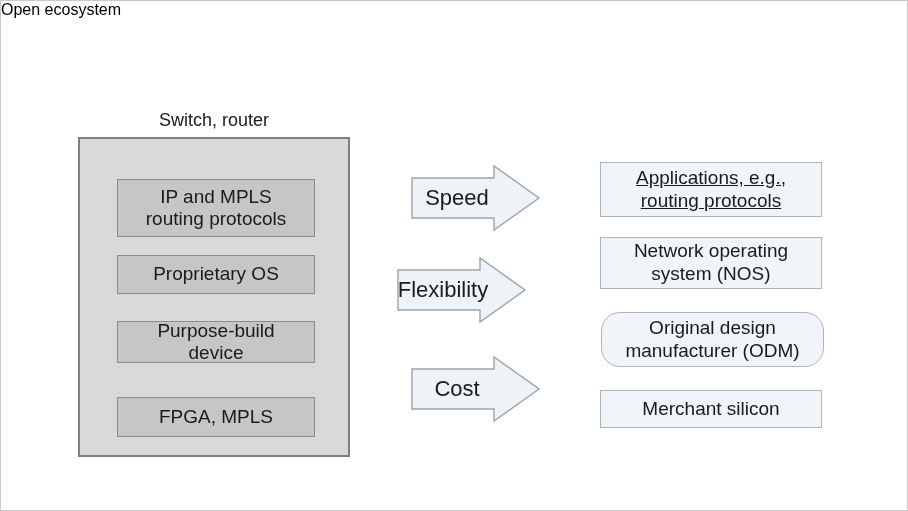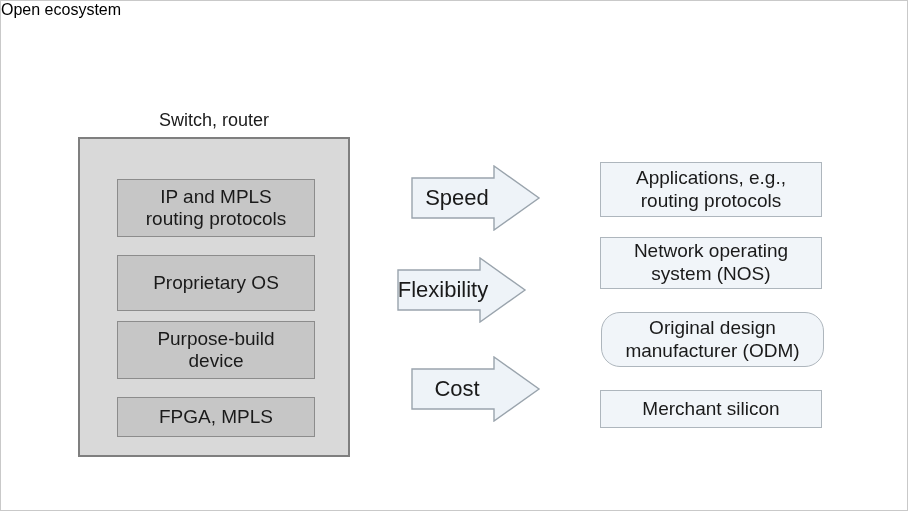--- a/index.html
+++ b/index.html
@@ -56,22 +56,22 @@
     align-items: center;
     justify-content: center;
     text-align: center;
     font-size: 19px;
     line-height: 1.18;
     color: #1a1a1a;
     left: 37px;
     width: 198px;
   }
   #mono-box-0 { top: 40px;  height: 58px; }
-  #mono-box-1 { top: 116px; height: 56px; }
-  #mono-box-2 { top: 182px; height: 58px; }
+  #mono-box-1 { top: 116px; height: 39px; }
+  #mono-box-2 { top: 182px; height: 42px; }
   #mono-box-3 { top: 258px; height: 40px; }
 
   
   .arrow-wrap {
     position: absolute;
     width: 130px;
     height: 66px;
   }
   #arrow-0 { left: 410px; top: 164px; }
   #arrow-1 { left: 396px; top: 256px; }
@@ -104,21 +104,21 @@
     border: 1px solid #aeb6bd;
     box-sizing: border-box;
     display: flex;
     align-items: center;
     justify-content: center;
     text-align: center;
     font-size: 19px;
     line-height: 1.2;
     color: #1a1a1a;
   }
-  #eco-box-0 { left: 599px; top: 161px; width: 222px; height: 55px; }
+  #eco-box-0 { left: 599px; top: 161px; width: 222px; height: 55px; text-decoration: underline; }
   #eco-box-1 { left: 599px; top: 236px; width: 222px; height: 52px; }
   #eco-box-2 { left: 600px; top: 311px; width: 223px; height: 55px; border-radius: 19px; }
   #eco-box-3 { left: 599px; top: 389px; width: 222px; height: 38px; }
 </style>
 </head>
 <body>
 
 <div id="canvas">
 
 

